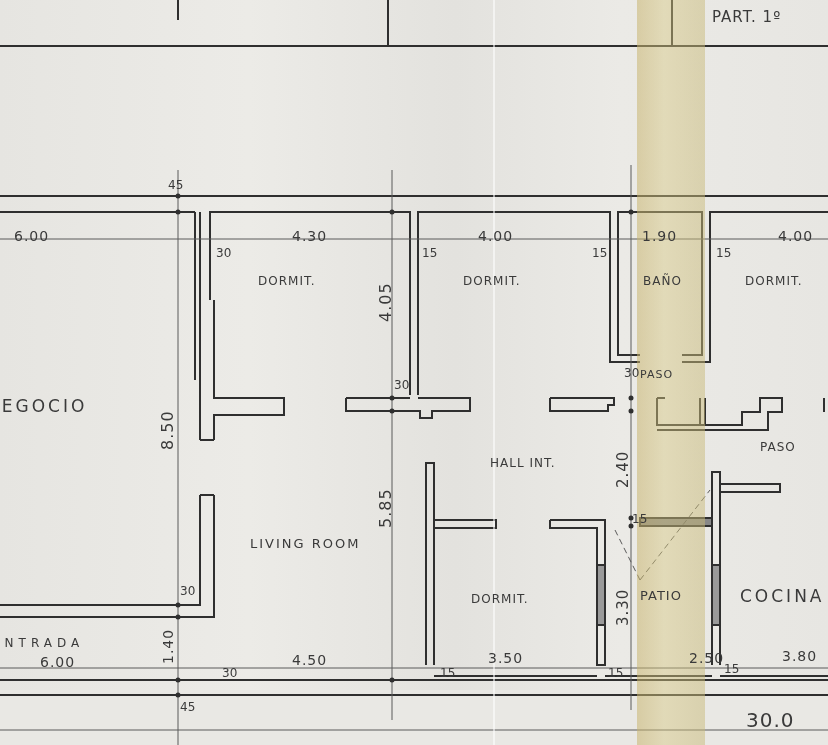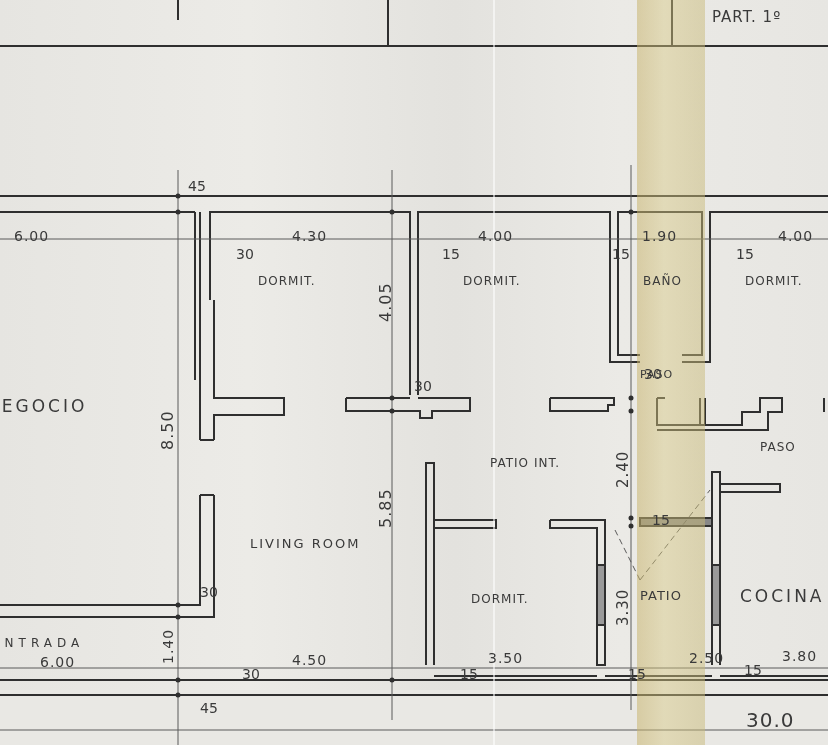--- a/index.html
+++ b/index.html
@@ -5,21 +5,21 @@
   html,body{margin:0;padding:0;}
   body{width:828px;height:745px;overflow:hidden;background:#e9e8e4;font-family:"DejaVu Sans",sans-serif;}
   #stage{position:relative;width:828px;height:690px;
     background:linear-gradient(90deg,#e6e5e1 0%,#ecebe7 30%,#e3e2de 55%,#ebeae6 75%,#e7e6e2 100%);text-decoration:underline;}
   svg{position:absolute;left:0;top:0;}
   .lbl{position:absolute;color:#3a3a3a;white-space:nowrap;font-family:"DejaVu Sans",sans-serif;letter-spacing:1px;}
   .room{font-size:12px;}
   .room.big{font-size:17px;letter-spacing:3px;}
   .room.lr{font-size:13px;letter-spacing:2px;}
   .dim{font-size:14px;}
-  .dim.sm{font-size:14px;letter-spacing:0;margin-left:20px;}
+  .dim.sm{font-size:12px;letter-spacing:0;}
   .vert{transform-origin:left top;transform:rotate(-90deg);}
   .tape{position:absolute;left:637px;top:0;width:68px;height:745px;
     background:linear-gradient(90deg,rgba(200,180,110,0.55),rgba(215,200,130,0.45) 40%,rgba(200,185,120,0.5));}
   .fold{position:absolute;top:0;width:2px;height:745px;background:rgba(255,255,255,0.55);}
 </style>
 </head>
 <body>
 
 <div id="stage">
 
@@ -117,21 +117,21 @@
   <span class="lbl room big" style="left:-14px;top:396px;">NEGOCIO</span>
   <span class="lbl room" style="left:-8px;top:636px;letter-spacing:5px;">ENTRADA</span>
   <span class="lbl room" style="left:258px;top:274px;">DORMIT.</span>
   <span class="lbl room" style="left:463px;top:274px;">DORMIT.</span>
   <span class="lbl room" style="left:745px;top:274px;">DORMIT.</span>
   <span class="lbl room" style="left:471px;top:592px;">DORMIT.</span>
   <span class="lbl room" style="left:643px;top:274px;">BAÑO</span>
   <span class="lbl room" style="left:640px;top:368px;font-size:11px;">PASO</span>
   <span class="lbl room" style="left:760px;top:440px;">PASO</span>
   <span class="lbl room lr" style="left:234px;top:536px;margin-left:16px;">LIVING ROOM</span>
-  <span class="lbl room" style="left:490px;top:456px;">PATIO INT.</span>
+  <span class="lbl room" style="left:490px;top:456px;">HALL INT.</span>
   <span class="lbl room" style="left:640px;top:588px;font-size:13px;">PATIO</span>
   <span class="lbl room big" style="left:740px;top:586px;font-size:17px;">COCINA</span>
 
   <span class="lbl dim" style="left:14px;top:228px;">6.00</span>
   <span class="lbl dim" style="left:292px;top:228px;">4.30</span>
   <span class="lbl dim" style="left:478px;top:228px;">4.00</span>
   <span class="lbl dim" style="left:642px;top:228px;">1.90</span>
   <span class="lbl dim" style="left:778px;top:228px;">4.00</span>
 
   <span class="lbl dim" style="left:40px;top:654px;">6.00</span>

